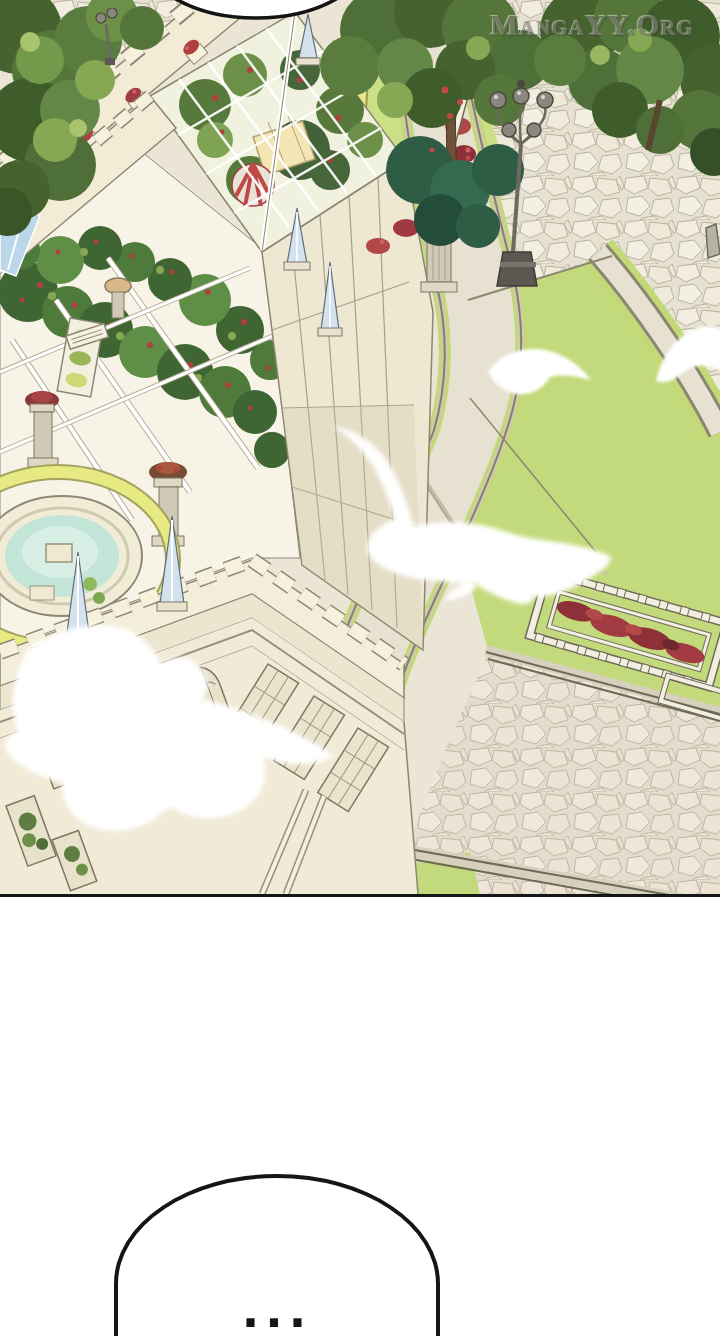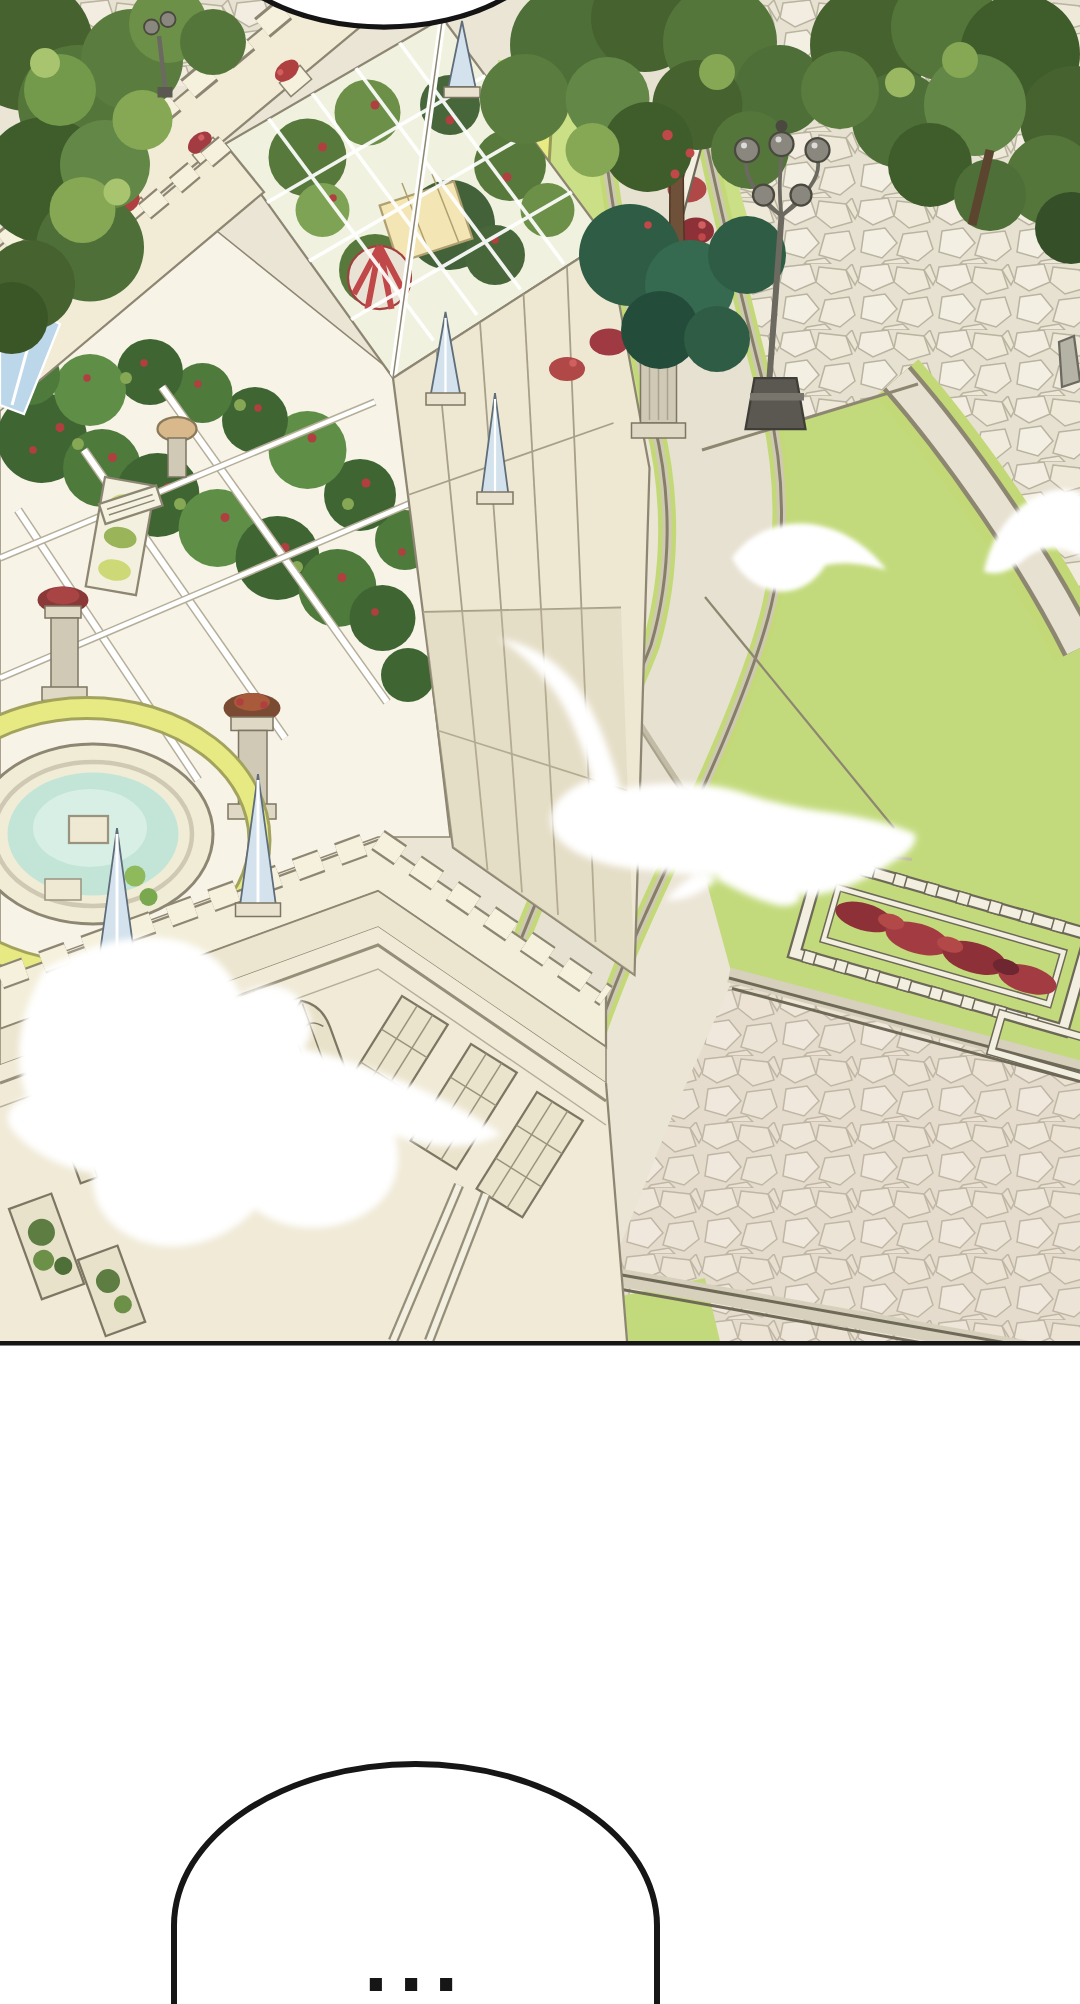--- a/index.html
+++ b/index.html
@@ -595,19 +595,20 @@
       <g fill="#ffffff">
         <path filter="url(#blurM)" d="M333,426 C346,434 360,447 371,463 C381,478 389,500 395,519 C372,528 362,542 370,556 C378,568 398,576 420,579 C445,582 466,583 480,584 C470,595 456,601 444,600 C452,590 460,585 466,582 C480,585 492,596 516,603 C528,606 536,601 532,596 C548,600 576,588 596,574 C607,568 612,561 610,556 C596,549 568,543 542,540 C524,537 508,533 497,529 C474,521 441,520 414,526 C406,500 398,476 384,457 C370,439 350,428 333,426 Z"></path>
         <path filter="url(#blurM)" d="M30,646 C62,628 96,620 122,628 C142,634 154,648 160,663 C176,654 192,656 201,668 C210,679 209,691 202,699 C238,707 296,729 334,756 C312,768 286,765 263,757 C270,780 261,800 240,811 C216,823 188,820 170,806 C152,826 122,836 96,828 C72,820 60,801 62,782 C42,779 20,768 8,753 C2,745 6,736 18,731 C8,708 12,676 30,646 Z"></path>
         <path filter="url(#blurS)" d="M488,372 C498,357 516,348 536,349 C556,350 577,361 591,380 C576,376 562,374 550,377 C543,389 530,396 517,394 C505,392 494,384 488,372 Z"></path>
         <path filter="url(#blurS)" d="M656,381 C660,362 670,344 686,334 C700,325 714,324 722,330 L722,372 C708,363 694,364 684,372 C674,381 664,384 656,381 Z"></path>
       </g>
 
       <ellipse cx="256" cy="-48" rx="114" ry="66" fill="#ffffff" stroke="#141414" stroke-width="3.5"></ellipse>
     </svg>
 
+    <div class="watermark">MangaYY.Org</div>
   </div>
 
   <div class="bubble-bottom">
     <span class="bubble-dots">...</span>
   </div>
 
 </div>
 
 </body></html>

